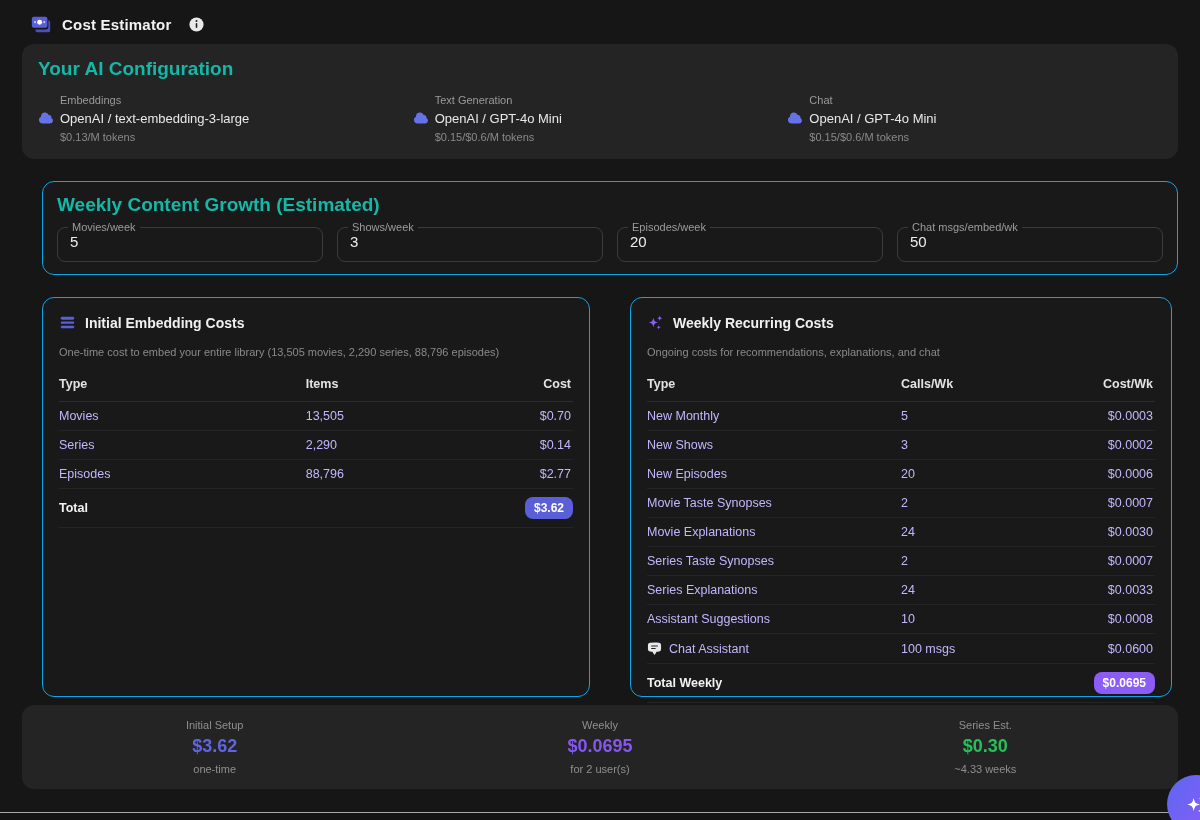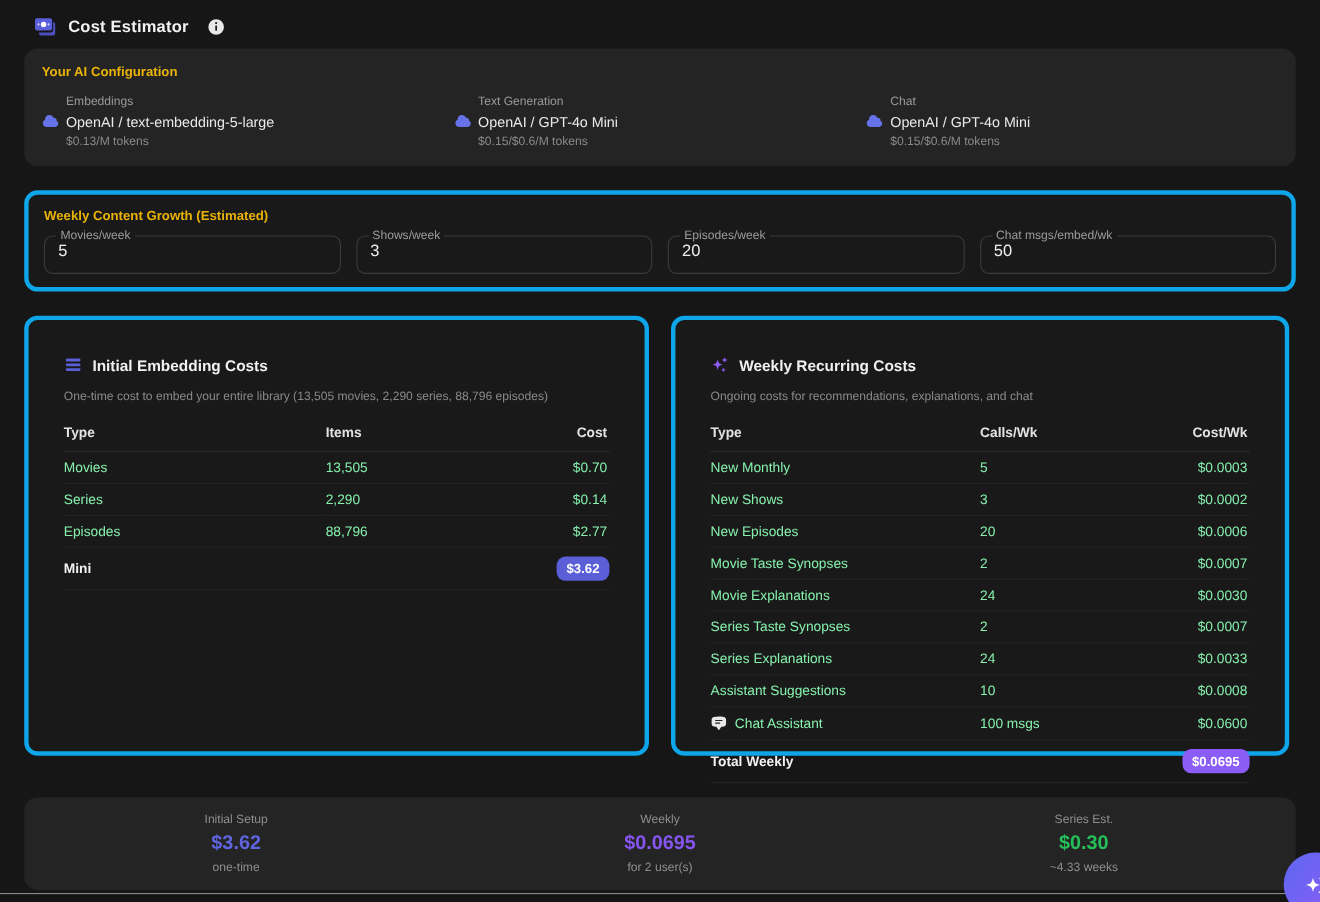--- a/index.html
+++ b/index.html
@@ -14,64 +14,64 @@
   .page { padding:0 22px; }
 
   
   .app-header { display:flex; align-items:center; gap:10px; padding:13px 8px 9px; }
   .app-header h1 { font-size:15px; font-weight:bold; color:#f2f2f2; letter-spacing:.2px; }
   .hdr-icon { width:22px; height:22px; display:inline-flex; }
   .info-btn { width:17px; height:17px; margin-left:6px; cursor:pointer; display:inline-flex; }
 
   
   .ai-panel { background:#242424; border-radius:12px; padding:14px 16px 16px; }
-  .panel-title { font-size:12px; font-weight:bold; color:#eab308; }
+  .panel-title { font-size:19px; font-weight:bold; color:#14b8a6; }
   .ai-grid { display:grid; grid-template-columns:1fr 1fr 1fr; margin-top:14px; }
   .provider .cat { font-size:11px; color:#9a9a9a; margin-left:22px; margin-bottom:4px; }
   .provider .model-row { display:flex; align-items:center; gap:6px; }
   .provider .model-row .cloud { width:16px; height:16px; flex:0 0 16px; display:inline-flex; }
   .provider .model { font-size:13px; color:#e9e9e9; }
   .provider .price { font-size:11px; color:#8a8a8a; margin-left:22px; margin-top:5px; }
 
   
-  .card-outline { background:#191919; border:4px solid #0ea5e9; border-radius:12px; }
+  .card-outline { background:#191919; border:1px solid #0ea5e9; border-radius:12px;margin-left:20px; }
   .growth-card { margin-top:22px; padding:12px 14px 12px; }
   .growth-grid { display:grid; grid-template-columns:repeat(4,1fr); gap:14px; margin-top:5px; }
   fieldset.field { border:1px solid #3b3b3b; border-radius:8px; padding:0 12px 6px; min-width:0; }
   fieldset.field legend { font-size:11px; color:#9c9c9c; padding:0 4px; margin-left:-2px; }
   fieldset.field input {
     background:transparent; border:0; outline:0; width:100%;
     color:#ededed; font-size:15px; font-family:inherit; padding:0 0 5px;
   }
 
   
   .cards-row { display:grid; grid-template-columns:568px 562px; gap:20px; margin-top:22px; }
-  .cost-card { padding:32px; height:400px; }
+  .cost-card { padding:16px; height:400px; }
   .card-title { display:flex; align-items:center; gap:9px; }
   .card-title .t-icon { width:17px; height:17px; display:inline-flex; }
   .card-title h2 { font-size:14px; font-weight:bold; color:#f0f0f0; }
   .card-desc { font-size:11px; color:#8a8a8a; margin-top:15px; }
   table.costs { width:100%; border-collapse:collapse; margin-top:9px; font-size:12.5px; }
   table.costs th {
     color:#e3e3e3; font-weight:bold; text-align:left;
     padding:10px 0; border-bottom:1px solid #2c2c2c;
   }
-  table.costs td { color:#86efac; padding:7px 0; border-bottom:1px solid #242424; }
+  table.costs td { color:#c4b5fd; padding:7px 0; border-bottom:1px solid #242424; }
   table.costs .num { text-align:left; padding-right:10px; }
   table.costs .cost { text-align:right; padding-right:2px; }
   table.costs tr.total td { font-weight:bold; color:#f2f2f2; border-bottom:1px solid #242424; padding:8px 0; }
   .badge {
     display:inline-block; color:#fff; font-weight:bold; font-size:12px;
     padding:4px 9px; border-radius:8px;
   }
   .row-ico { width:15px; height:15px; display:inline-flex; vertical-align:-3px; margin-right:7px; }
 
   
   .summary-bar {
-    margin-top:38px; background:#242424; border-radius:12px; height:84px;
+    margin-top:8px; background:#242424; border-radius:12px; height:84px;
     display:grid; grid-template-columns:1fr 1fr 1fr; align-items:center; text-align:center;
   }
   .sum-label { font-size:11px; color:#8f8f8f; }
   .sum-value { font-size:18px; font-weight:bold; margin-top:5px; }
   .sum-sub { font-size:11px; color:#8f8f8f; margin-top:6px; }
 
   
   .fab {
     position:absolute; left:1167px; top:775px; width:58px; height:58px;
     border-radius:50%; cursor:pointer; border:none;
@@ -111,21 +111,21 @@
     <div class="ai-grid">
 
       <div class="provider">
         <div class="cat">Embeddings</div>
         <div class="model-row">
           <span class="cloud">
             <svg viewBox="0 0 24 24" width="16" height="16">
                 <path fill="#6672e8" d="M4.5 9.75a6 6 0 0 1 11.573-2.226 3.75 3.75 0 0 1 4.133 4.303A4.5 4.5 0 0 1 18 20.25H6.75a5.25 5.25 0 0 1-2.23-10.004 6.072 6.072 0 0 1-.02-.496z"></path>
               </svg>
           </span>
-          <span class="model">OpenAI / text-embedding-5-large</span>
+          <span class="model">OpenAI / text-embedding-3-large</span>
         </div>
         <div class="price">$0.13/M tokens</div>
       </div>
 
       <div class="provider">
         <div class="cat">Text Generation</div>
         <div class="model-row">
           <span class="cloud">
             <svg viewBox="0 0 24 24" width="16" height="16">
                 <path fill="#6672e8" d="M4.5 9.75a6 6 0 0 1 11.573-2.226 3.75 3.75 0 0 1 4.133 4.303A4.5 4.5 0 0 1 18 20.25H6.75a5.25 5.25 0 0 1-2.23-10.004 6.072 6.072 0 0 1-.02-.496z"></path>
@@ -206,21 +206,21 @@
             <td>Series</td>
             <td class="num">2,290</td>
             <td class="cost">$0.14</td>
           </tr>
           <tr>
             <td>Episodes</td>
             <td class="num">88,796</td>
             <td class="cost">$2.77</td>
           </tr>
           <tr class="total">
-            <td>Mini</td>
+            <td>Total</td>
             <td class="num"></td>
             <td class="cost"><span class="badge" style="background: rgb(90, 95, 216);">$3.62</span></td>
           </tr>
         </tbody>
       </table>
     </section>
 
     <section class="card-outline cost-card">
       <div class="card-title">
         <span class="t-icon">

